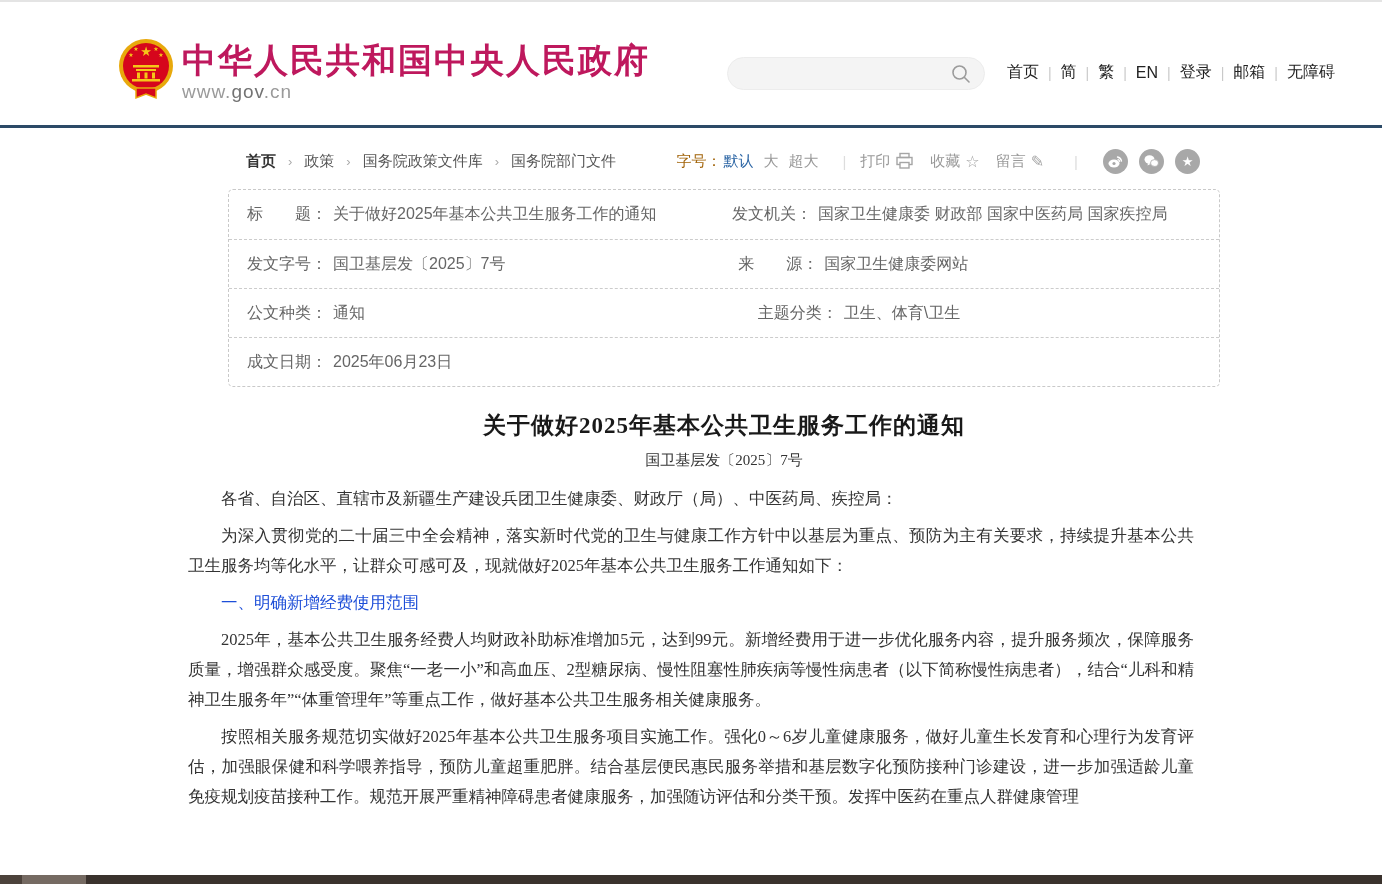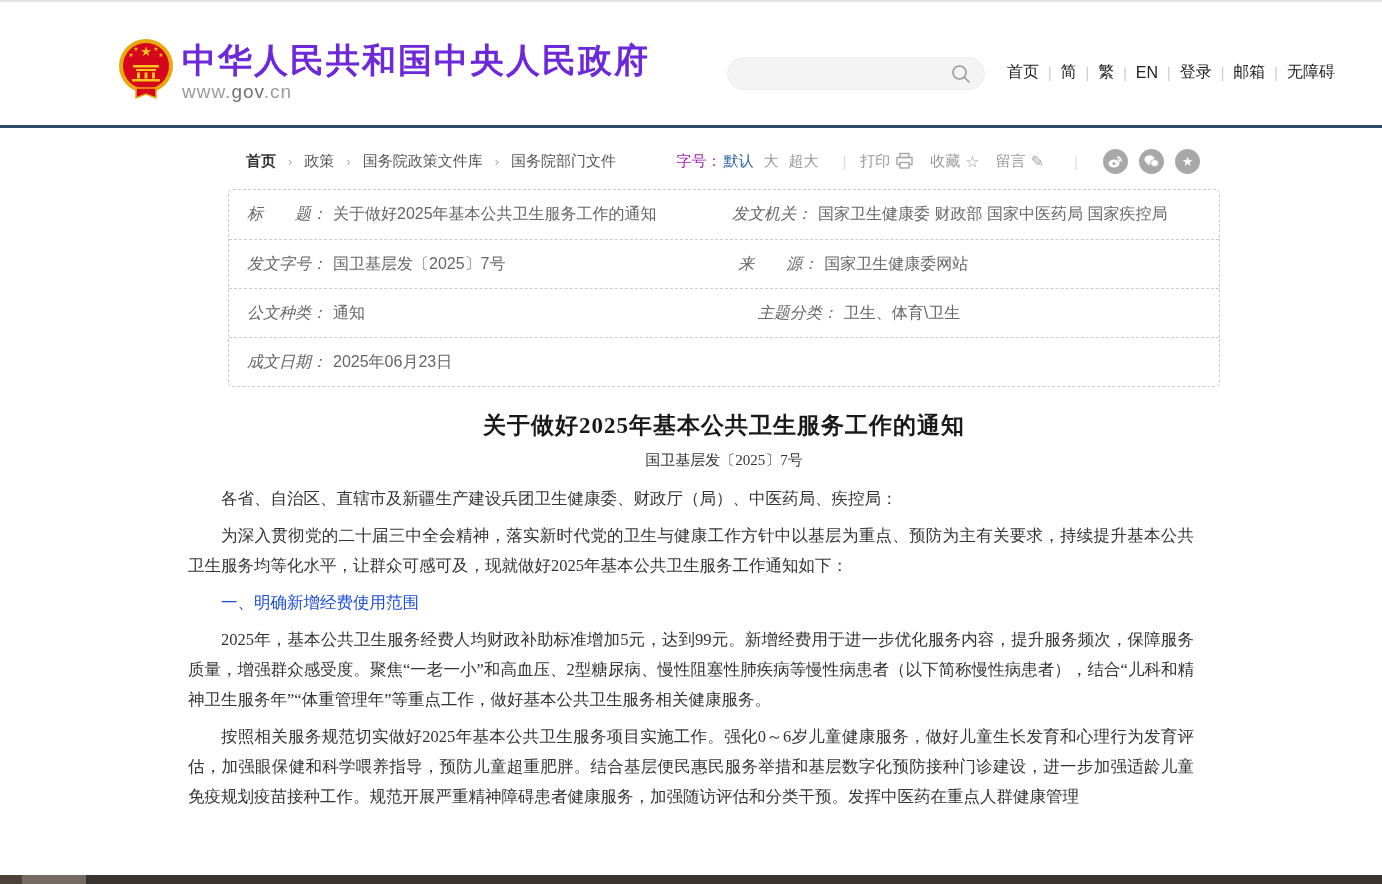--- a/index.html
+++ b/index.html
@@ -4,60 +4,60 @@
 <style>
   * { margin:0; padding:0; box-sizing:border-box; }
   html,body { width:1382px; height:884px; overflow:hidden; background:#fff;
     font-family:"Liberation Sans", sans-serif; }
   body { border-top:2px solid #e4e4e4; position:relative; }
 
   
   .header { position:relative; height:123px; background:#fff; }
   .emblem { position:absolute; left:116px; top:36px; width:60px; height:62px; }
   .brand { position:absolute; left:182px; top:40px; }
-  .brand-title { font-size:34px; font-weight:bold; color:#6d28d9; letter-spacing:2px; line-height:36px; }
+  .brand-title { font-size:34px; font-weight:bold; color:#be185d; letter-spacing:2px; line-height:36px; }
   .brand-url { font-size:19px; color:#9a9a9a; margin-top:3px; letter-spacing:1px; }
   .brand-url .red { color:#737373; }
   .search-box { position:absolute; left:727px; top:55px; width:258px; height:33px;
     background:#f4f4f4; border:1px solid #ececec; border-radius:17px; display:flex;
     align-items:center; justify-content:flex-end; padding:0 12px; }
   .search-box input { flex:1; border:none; background:transparent; outline:none;
     font-size:14px; color:#333; font-family:"Liberation Sans", sans-serif; }
   .top-nav { position:absolute; right:47px; top:60px; display:flex; align-items:center;
     font-size:16px; color:#222; }
   .top-nav .item { cursor:pointer; white-space:nowrap; }
   .top-nav .sep { color:#c9c9c9; margin:0 9px; font-size:14px; }
   .header-divider { height:3px; background:#2c4a67; }
 
   
   .meta-col { width:992px; margin-left:228px; }
   .crumb-row { display:flex; align-items:center; margin-top:21px; height:24px; }
   .crumbs { display:flex; align-items:center; font-size:15px; color:#555; padding-left:18px; }
   .crumbs .first { font-weight:bold; color:#333; }
   .crumbs .csep { color:#aaa; margin:0 12px; font-size:13px; }
   .tools { margin-left:auto; display:flex; align-items:center; font-size:15px; color:#999; padding-right:20px; }
-  .tools .fs-label { color:#a21caf; }
+  .tools .fs-label { color:#a16207; }
   .tools .fs-default { color:#2d66a5; font-weight:normal; margin:0 10px 0 2px; cursor:pointer; }
   .tools .fs-opt { color:#999; margin-right:10px; cursor:pointer; }
   .tools .bar { color:#ddd; margin:0 14px; }
   .tools .act { display:flex; align-items:center; margin-right:16px; cursor:pointer; color:#999; }
   .tools .act svg, .tools .act .glyph { margin-left:5px; }
   .glyph { font-size:16px; color:#a5a5a5; font-family:"DejaVu Sans", sans-serif; }
   .circle-icon { width:25px; height:25px; border-radius:50%; background:#a8a8a8;
     display:flex; align-items:center; justify-content:center; margin-left:11px; cursor:pointer; }
   .circle-icon .st { color:#fff; font-size:13px; font-family:"DejaVu Sans", sans-serif; }
 
   
   .meta-box { margin-top:16px; border:1px dashed #c9c9c9; border-radius:5px; background:#fff; }
   .meta-row { display:flex; min-height:49px; align-items:center; }
   .meta-row + .meta-row { border-top:1px dashed #cccccc;gap:12px; }
   .meta-cell { display:flex; align-items:center; font-size:16px; color:#666; padding:12px 0 12px 18px; }
   .meta-cell.left { width:49%; }
   .meta-cell.right { width:51%; }
-  .meta-label { white-space:nowrap; color:#666;font-style:italic; }
+  .meta-label { white-space:nowrap; color:#666; }
   .meta-value { color:#666; margin-left:6px; }
 
   
   .doc-title { margin-top:23px; text-align:center; font-family:"Liberation Serif", serif;
     font-size:23px; font-weight:bold; color:#191919; letter-spacing:1px; }
   .doc-number { text-align:center; font-family:"Liberation Serif", serif; font-size:15px;
     color:#333; margin-top:10px; }
   .doc-body { width:1006px; margin:14px auto 0; font-family:"Liberation Serif", serif;
     font-size:16.5px; color:#333; line-height:30px; text-align:justify; }
   .doc-body p { margin:7px 0; text-indent:2em; }

